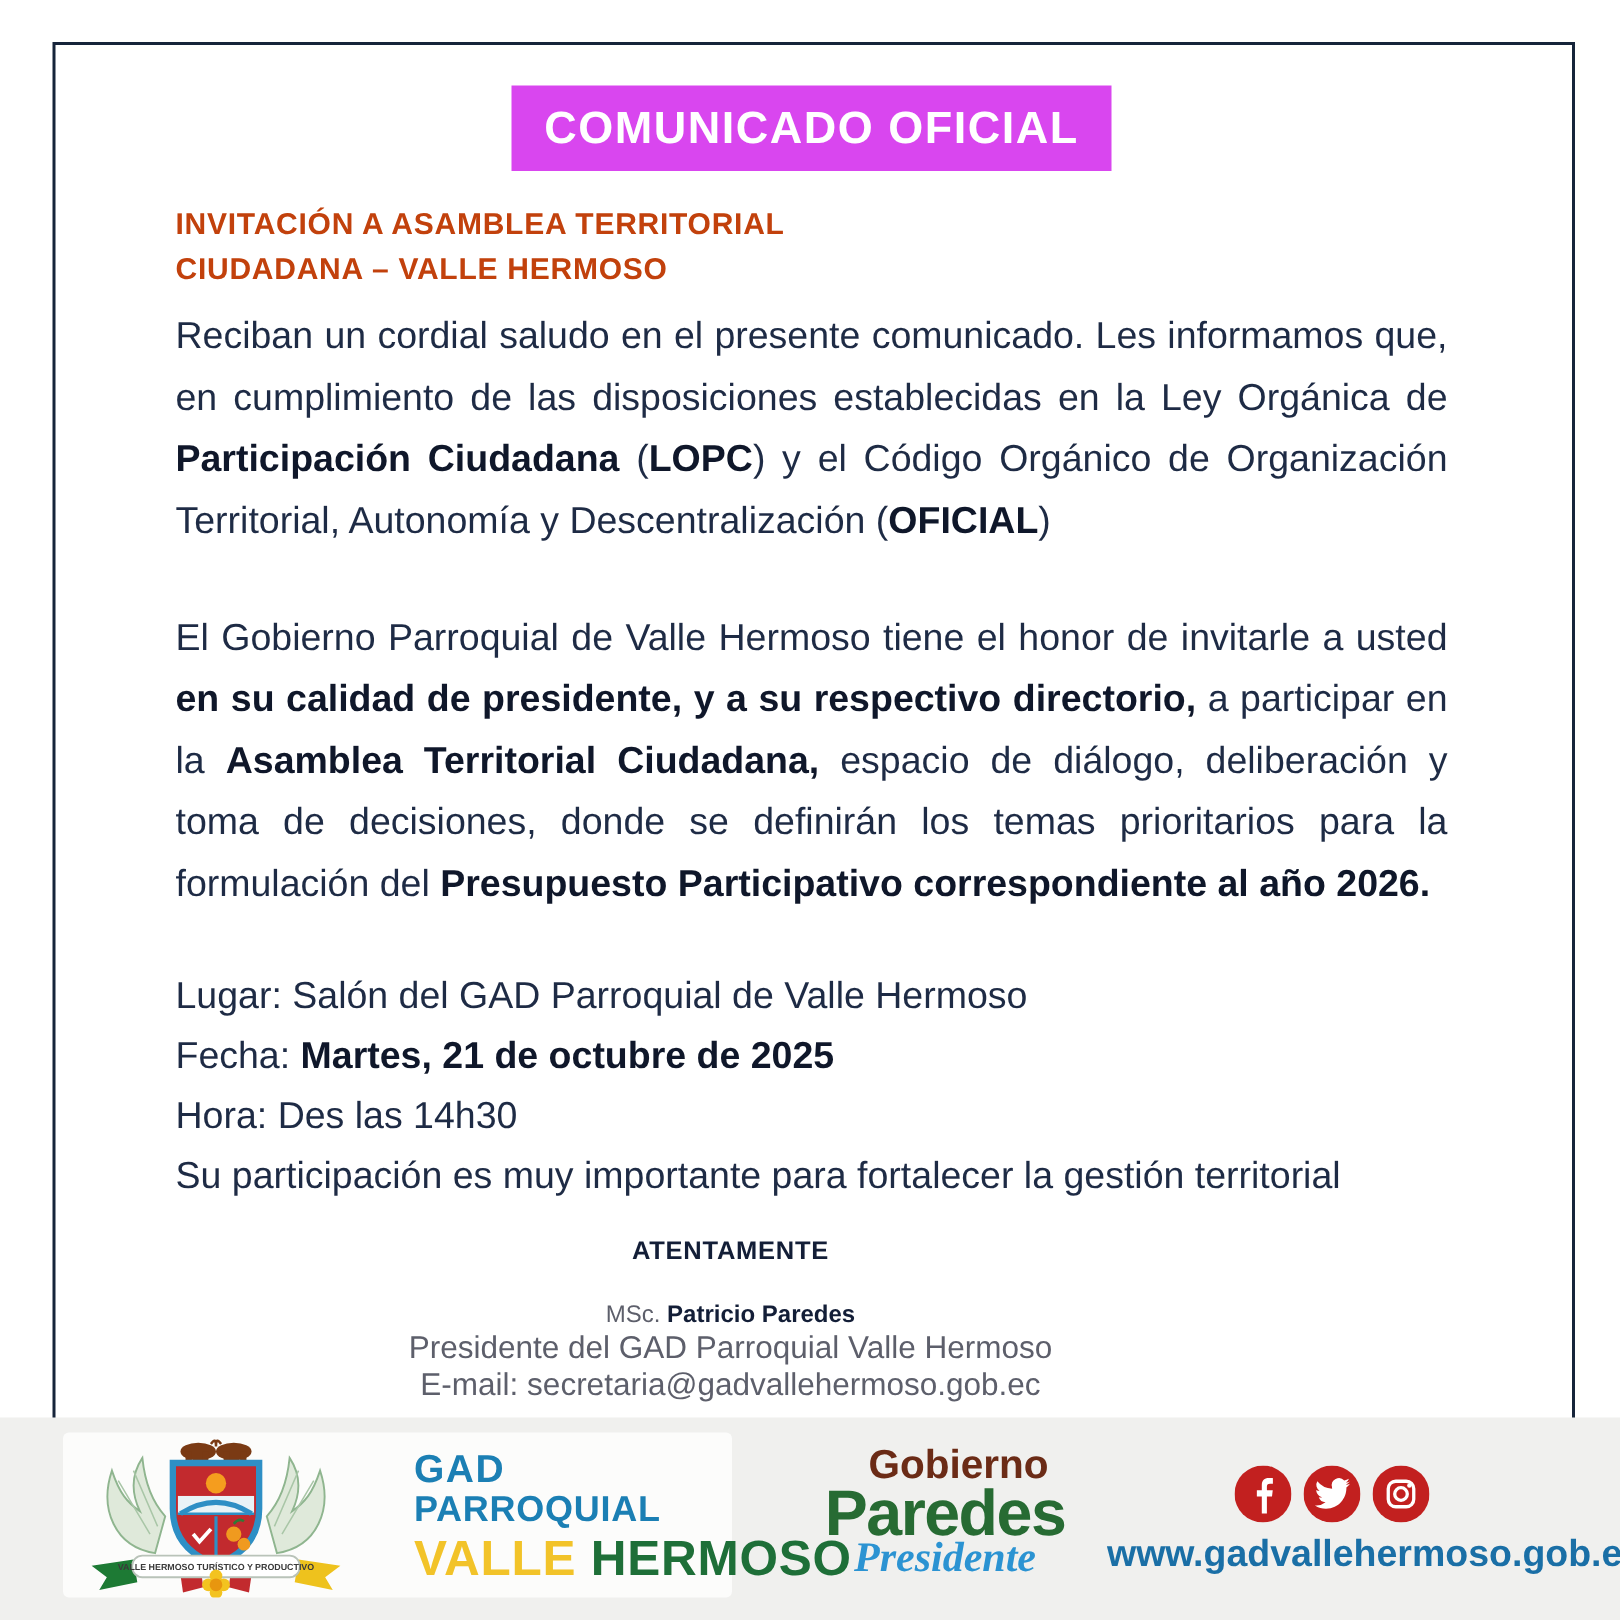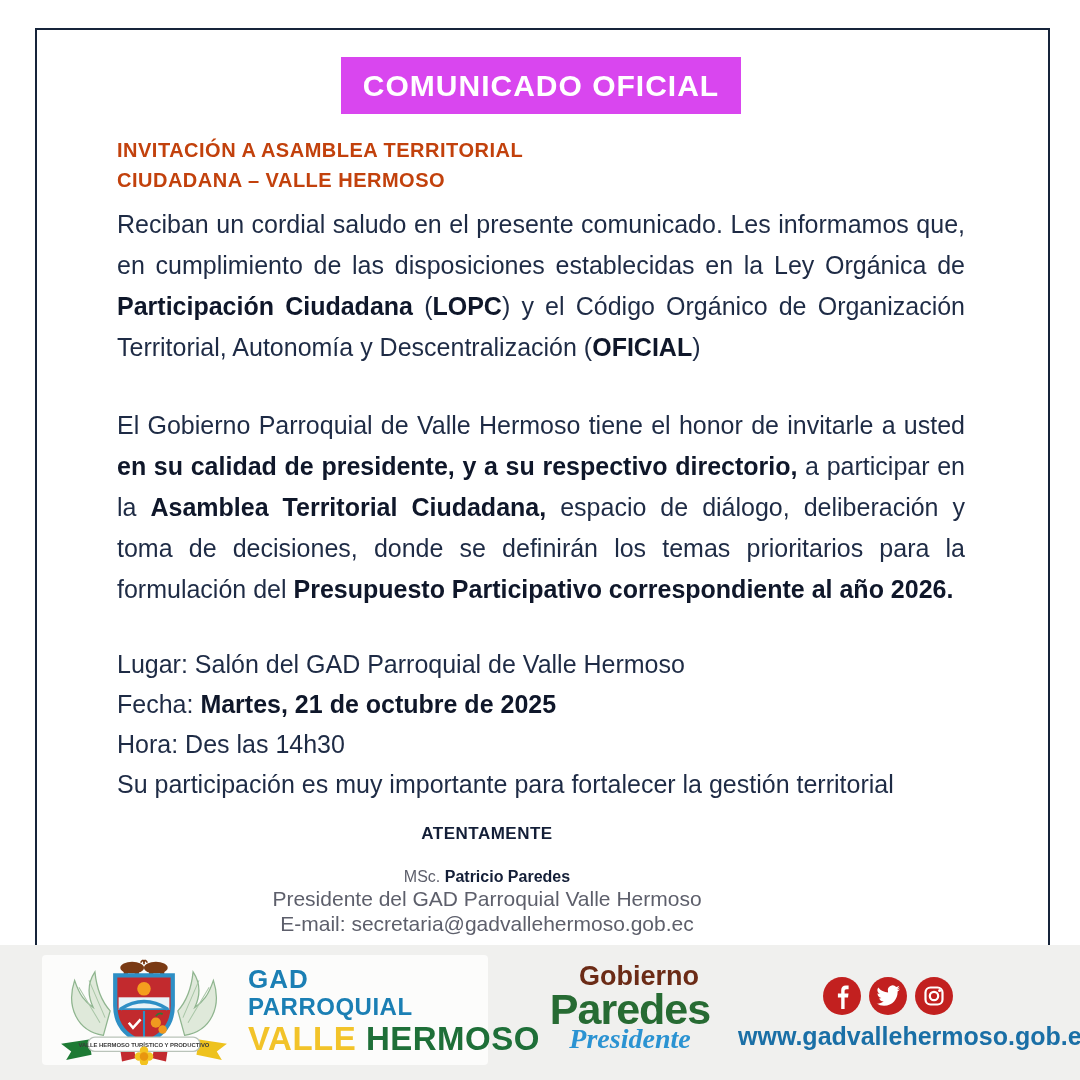--- a/index.html
+++ b/index.html
@@ -94,20 +94,21 @@
     z-index:3;
   }
   .logo-card {
     position:absolute;
     left:42px; top:10px;
     width:446px; height:110px;
     background:#fcfcfb;
     border-radius:4px;
     display:flex;
     align-items:center;
+    gap:28px;
   }
   .seal { width:200px; height:110px; flex:0 0 auto; margin-left:2px; }
   .gad-text { margin-left:4px; line-height:1; }
   .gad-line1 { font-size:26px; font-weight:800; color:#1b7fb4; letter-spacing:1px; }
   .gad-line2 { font-size:24px; font-weight:800; color:#1b7fb4; margin-top:3px; letter-spacing:0.5px; }
   .gad-line3 { font-size:33px; font-weight:800; margin-top:3px; letter-spacing:0.5px; white-space:nowrap; }
   .gad-valle { color:#f2c329; }
   .gad-hermoso { color:#1e6f38; }
   .campaign {
     position:absolute;

